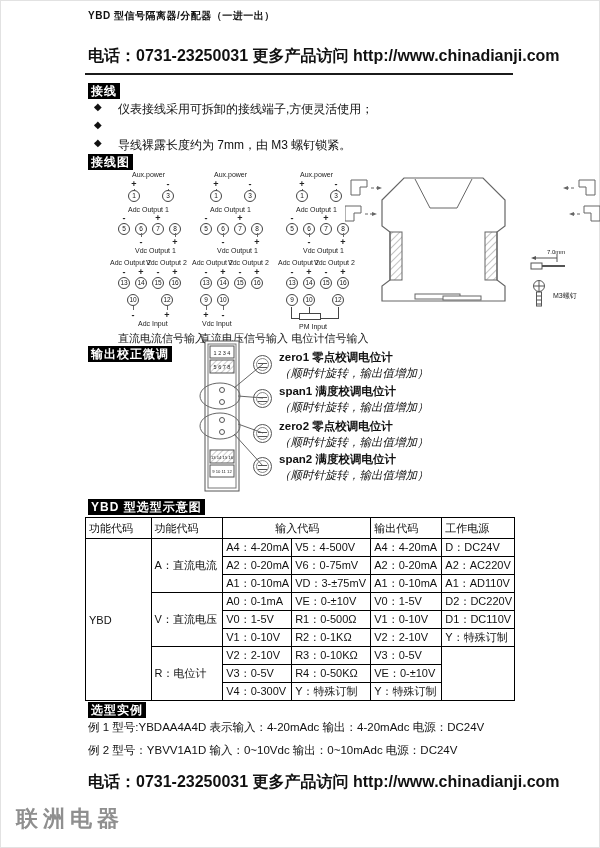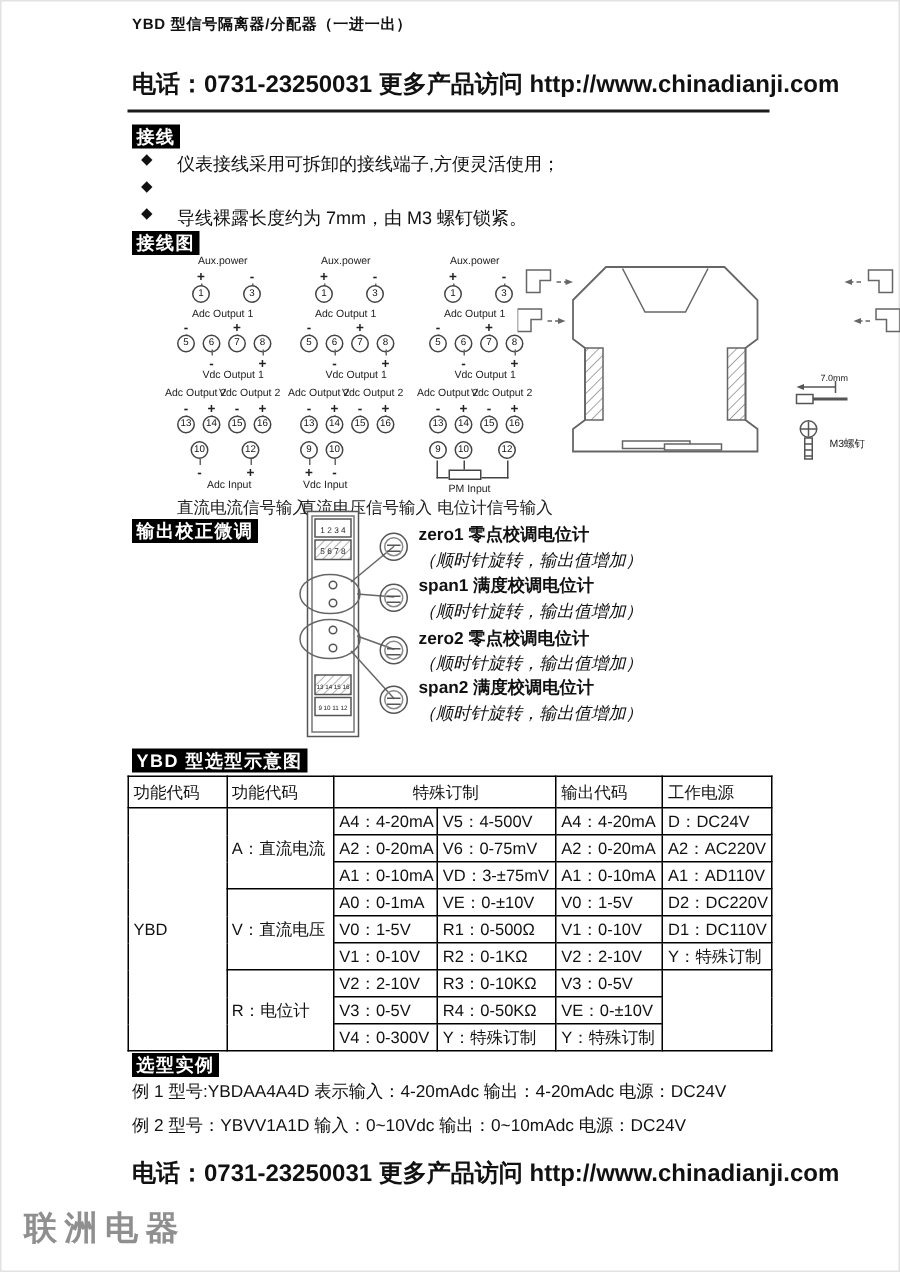--- a/index.html
+++ b/index.html
@@ -291,21 +291,21 @@
       <col style="width:73px">
       <col style="width:63px">
       <col style="width:80px">
       <col style="width:72px">
       <col style="width:70px">
   </colgroup>
   <thead>
     <tr>
       <th>功能代码</th>
       <th>功能代码</th>
-      <th class="center" colspan="2">特殊订制</th>
+      <th class="center" colspan="2">输入代码</th>
       <th>输出代码</th>
       <th>工作电源</th>
     </tr>
   </thead>
   <tbody>
     <tr>
       <td class="model" rowspan="9">YBD</td>
       <td rowspan="3">A：直流电流</td>
       <td>A4：4-20mA</td>
       <td>V5：4-500V</td>

